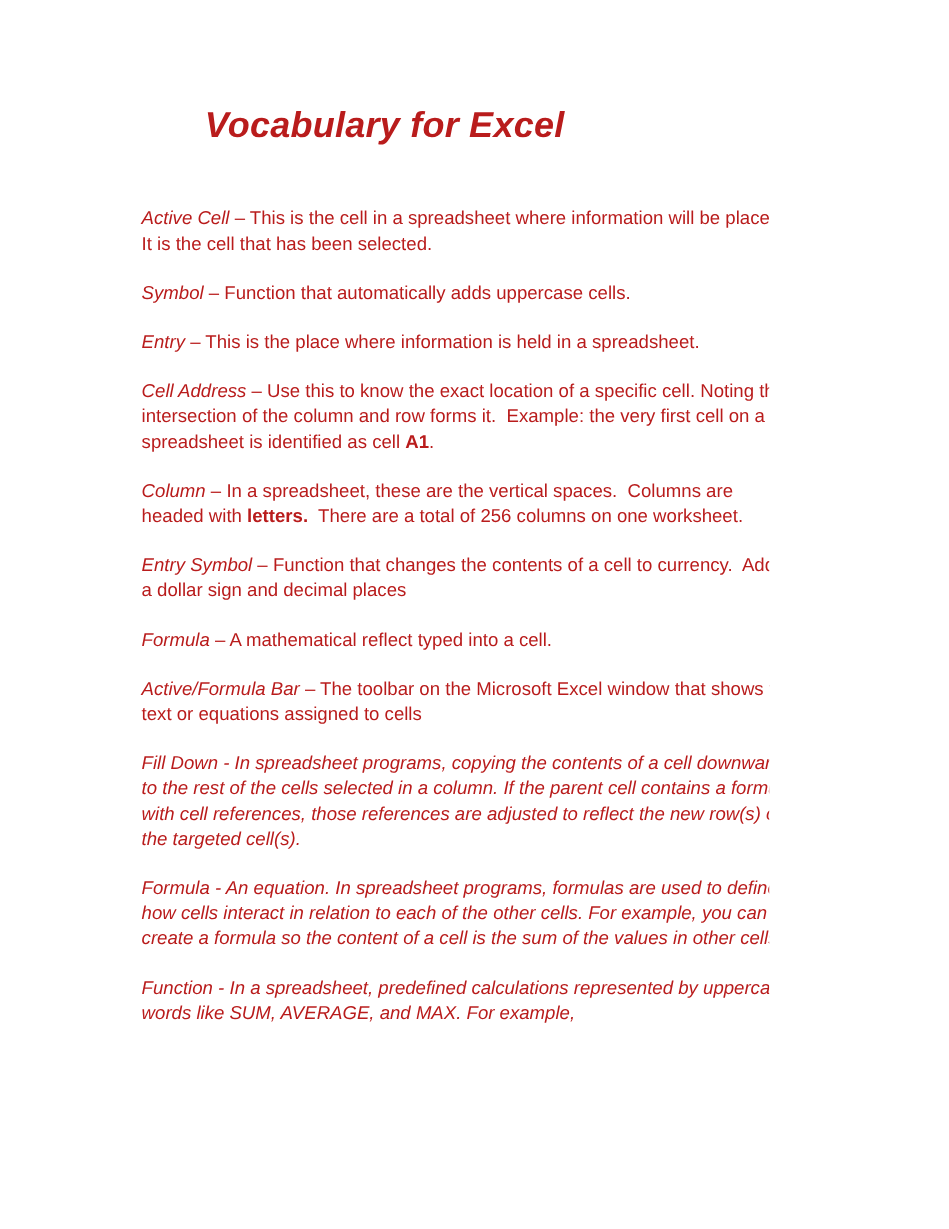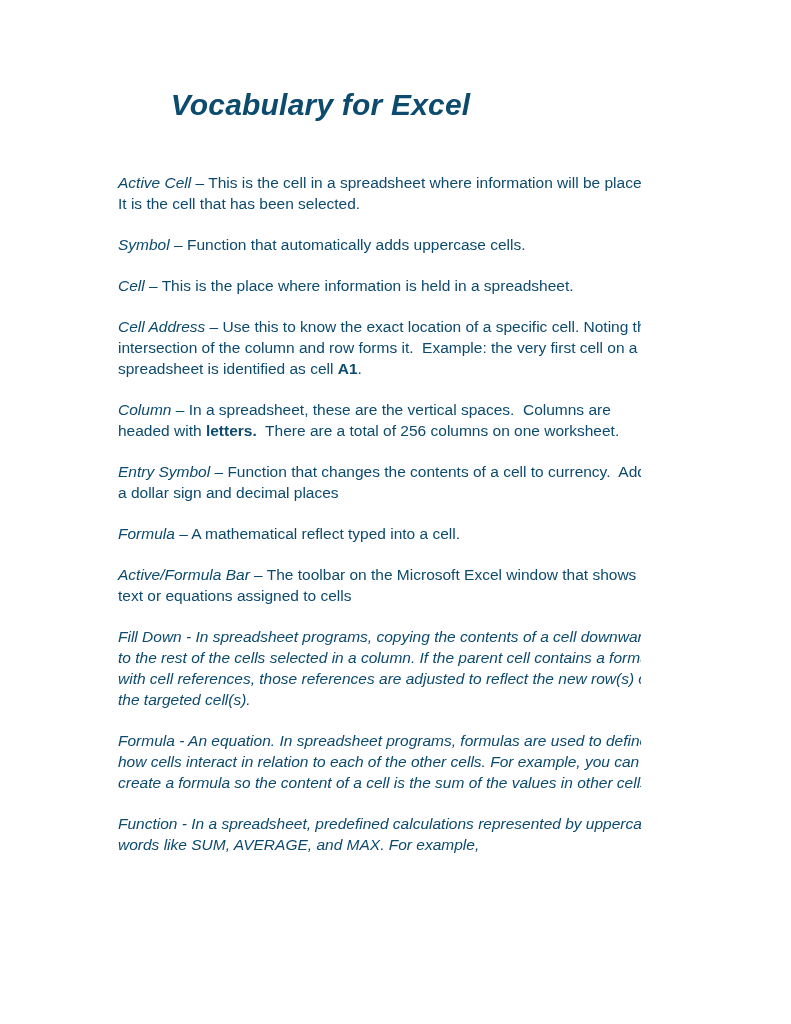--- a/index.html
+++ b/index.html
@@ -1,21 +1,21 @@
 <!DOCTYPE html>
 <html><head>
 <meta charset="utf-8">
 <style>
   html, body { margin: 0; padding: 0; background: #ffffff; }
   .page {
     position: relative;
     width: 641px;
     height: 1024px;
     background: #ffffff;
-    color: #0c4a6e;
+    color: #b91c1c;
     font-family: "Liberation Sans", sans-serif;
     overflow: hidden;
     box-sizing: border-box;
   }
   .title {
     position: absolute;
     top: 88px;
     left: 0;
     width: 100%;
     margin: 0;
@@ -43,21 +43,21 @@
   .seg-bold   { font-style: normal; font-weight: bold; }
 </style>
 </head>
 <body>
 
 <div class="page">
   <h1 class="title">Vocabulary for Excel</h1>
   <div class="body-text" id="entries-container">
       <p class="entry"><span class="seg-italic">Active Cell</span><span class="seg-normal"> – This is the cell in a spreadsheet where information will be placed.  It is the cell that has been selected.</span></p>
       <p class="entry"><span class="seg-italic">Symbol</span><span class="seg-normal"> – Function that automatically adds uppercase cells.</span></p>
-      <p class="entry"><span class="seg-italic">Cell</span><span class="seg-normal"> – This is the place where information is held in a spreadsheet.</span></p>
+      <p class="entry"><span class="seg-italic">Entry</span><span class="seg-normal"> – This is the place where information is held in a spreadsheet.</span></p>
       <p class="entry"><span class="seg-italic">Cell Address</span><span class="seg-normal"> – Use this to know the exact location of a specific cell. Noting the intersection of the column and row forms it.  Example: the very first cell on a spreadsheet is identified as cell </span><span class="seg-bold">A1</span><span class="seg-normal">.</span></p>
       <p class="entry"><span class="seg-italic">Column</span><span class="seg-normal"> – In a spreadsheet, these are the vertical spaces.  Columns are headed with </span><span class="seg-bold">letters.</span><span class="seg-normal">  There are a total of 256 columns on one worksheet.</span></p>
       <p class="entry"><span class="seg-italic">Entry Symbol</span><span class="seg-normal"> – Function that changes the contents of a cell to currency.  Adds a dollar sign and decimal places</span></p>
       <p class="entry"><span class="seg-italic">Formula</span><span class="seg-normal"> – A mathematical reflect typed into a cell.</span></p>
       <p class="entry"><span class="seg-italic">Active/Formula Bar</span><span class="seg-normal"> – The toolbar on the Microsoft Excel window that shows the text or equations assigned to cells</span></p>
       <p class="entry"><span class="seg-italic">Fill Down - In spreadsheet programs, copying the contents of a cell downward to the rest of the cells selected in a column. If the parent cell contains a formula with cell references, those references are adjusted to reflect the new row(s) of the targeted cell(s).</span></p>
       <p class="entry"><span class="seg-italic">Formula - An equation. In spreadsheet programs, formulas are used to define how cells interact in relation to each of the other cells. For example, you can create a formula so the content of a cell is the sum of the values in other cells.</span></p>
       <p class="entry"><span class="seg-italic">Function - In a spreadsheet, predefined calculations represented by uppercase words like SUM, AVERAGE, and MAX. For example,</span></p>
     </div>
 </div>

